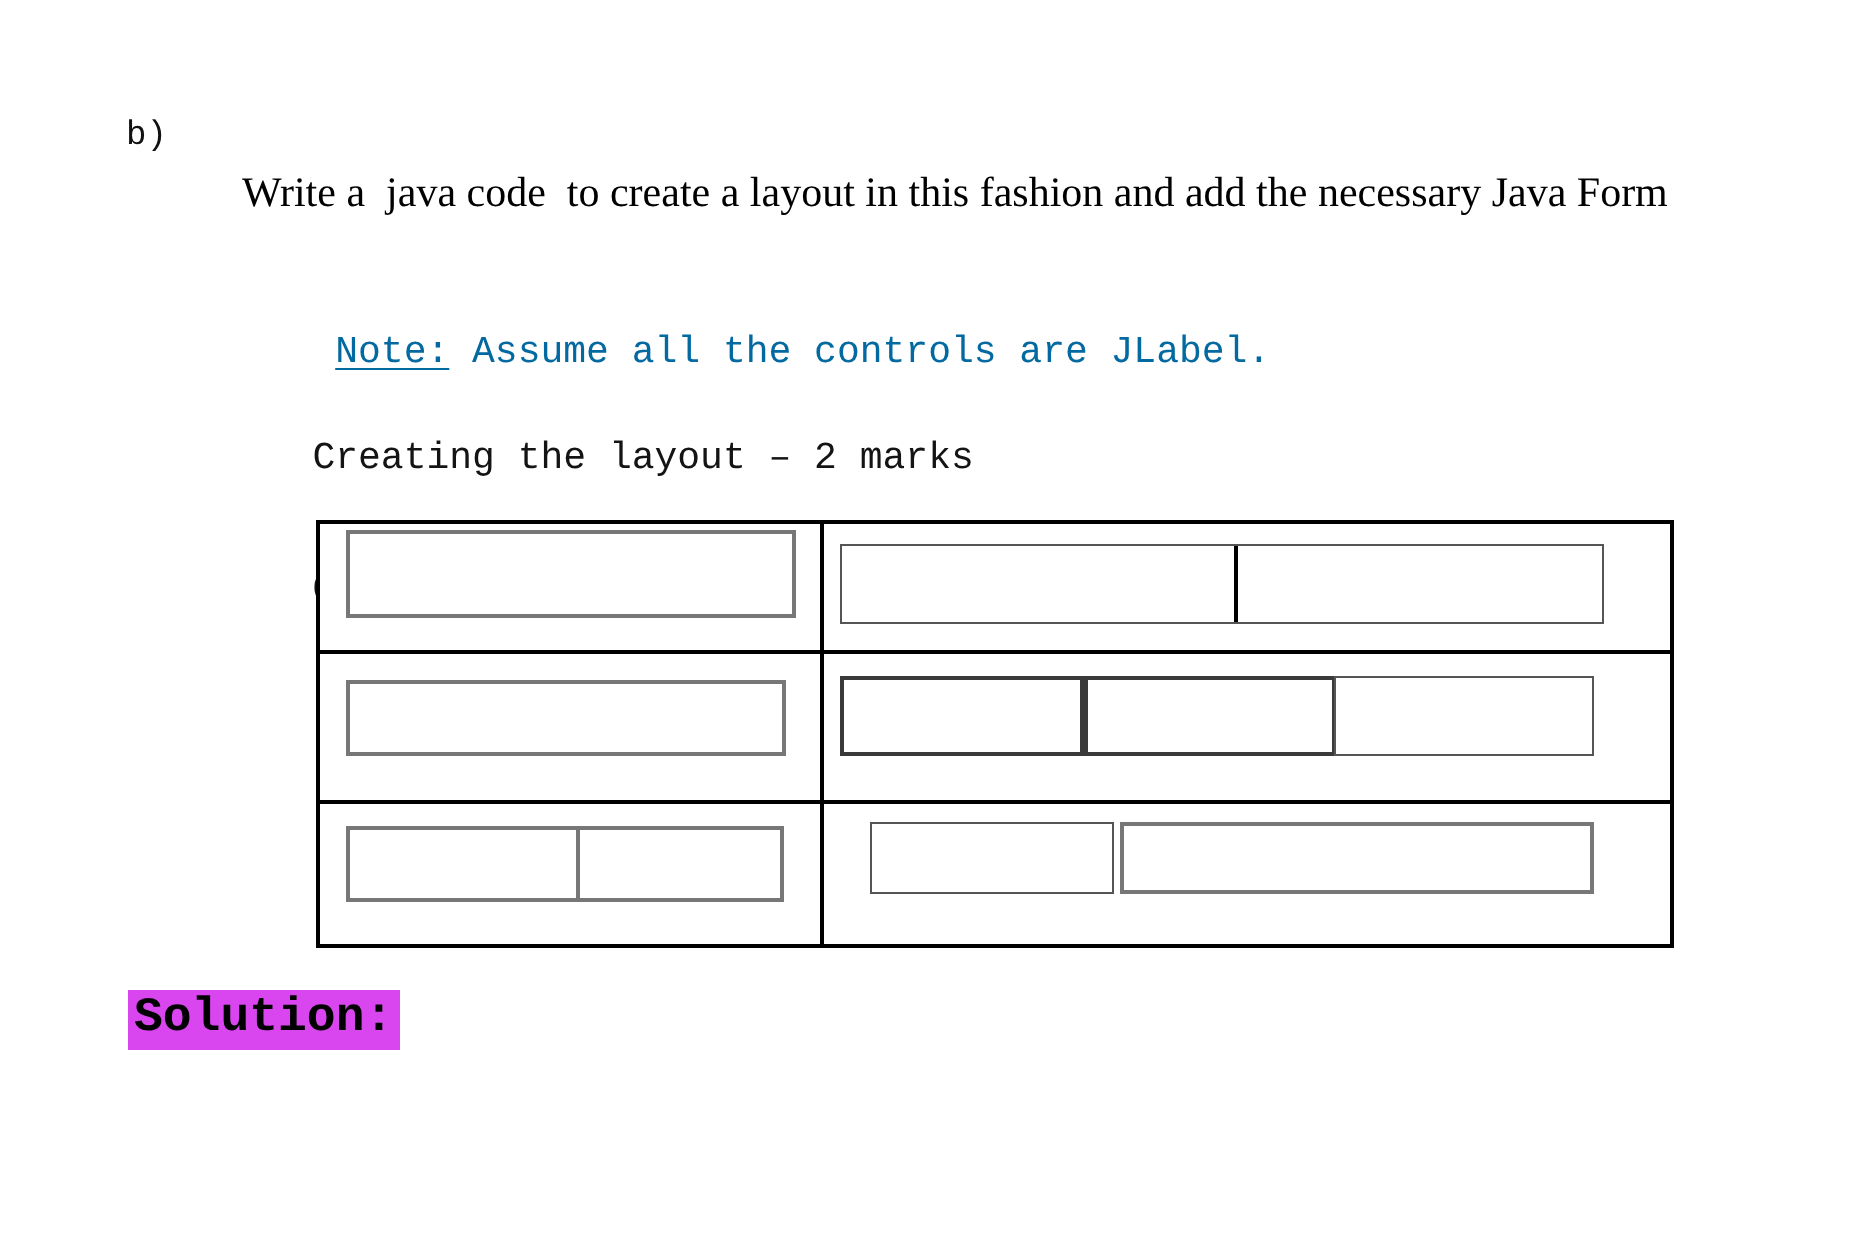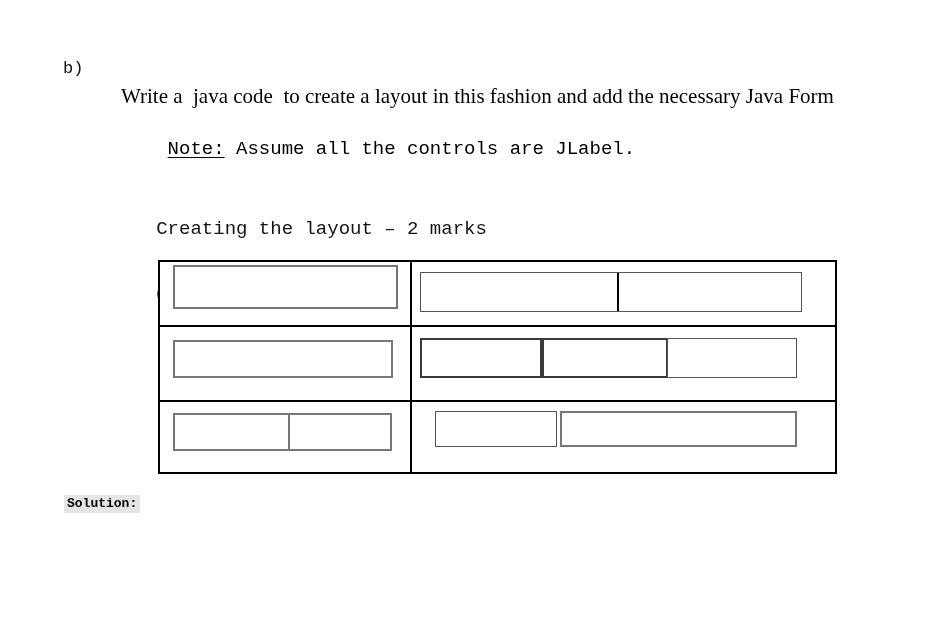--- a/index.html
+++ b/index.html
@@ -28,23 +28,23 @@
     top: 50px;
     width: 822px;
     font-size: 21px;
     line-height: 31px;
     white-space: pre-wrap;
   }
 
   .note {
     position: absolute;
     left: 122px;
-    top: 116px;
+    top: 143px;
     font-size: 19px;
-    color: #000000;
+    color: #0369a1;
   }
   .note .underline { text-decoration: underline; text-underline-offset: 3px; }
 
   .rubric {
     position: absolute;
     left: 122px;
     top: 174px;
     font-size: 19px;
     line-height: 22px;
     color: #141414;
@@ -66,23 +66,23 @@
   .ibox.dark { border-color: #3a3a3a; }
   .ibox.thin { border-width: 1px; border-color: #555; }
   .seg-div { position: absolute; top: 0; height: 100%; width: 2px; }
   .seg-black { background: #000; }
   .seg-gray { background: #777; }
 
   .solution {
     position: absolute;
     left: 64px;
     top: 495px;
-    font-size: 13px;
+    font-size: 24px;
     font-weight: bold;
-    background: #e5e5e5;
+    background: #d946ef;
     color: #000;
     padding: 1px 3px 2px 3px;
   }
 </style>
 </head>
 <body>
 
 <div class="page">
 
   <span class="qlabel mono">b)</span>

